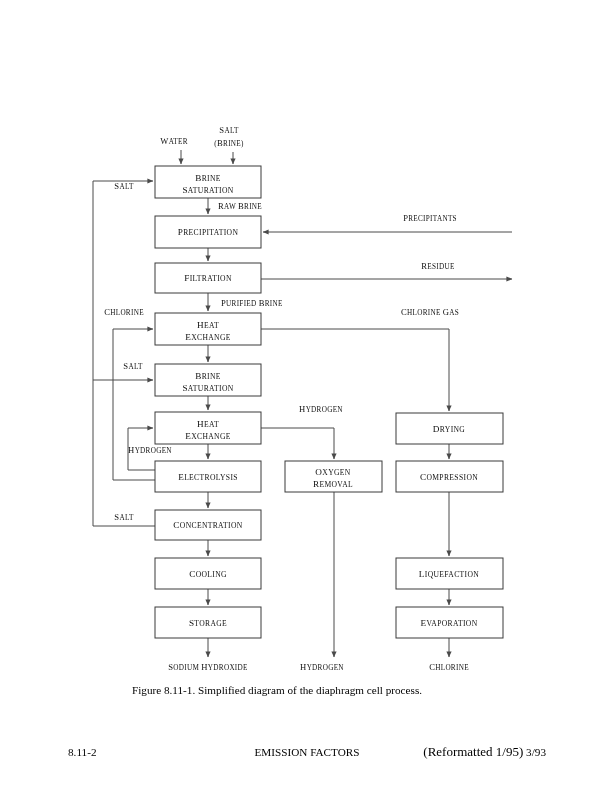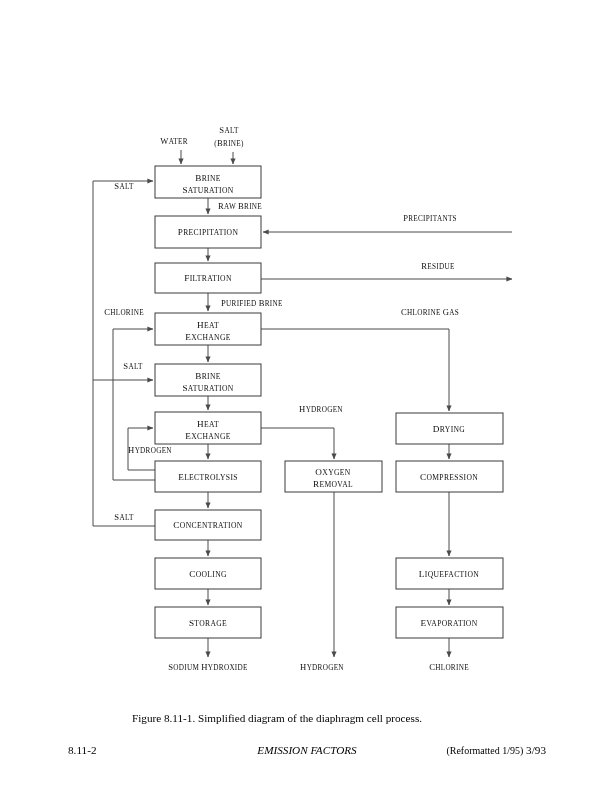--- a/index.html
+++ b/index.html
@@ -57,21 +57,21 @@
   }
   .flowlabel .cap {
     font-size: 8.6px;
   }
   .mid { text-anchor: middle; }
   .start { text-anchor: start; }
 
   #caption {
     position: absolute;
     left: 0;
-    top: 712px;
+    top: 684px;
     width: 554px;
     text-align: center;
     font-size: 11.2px;
   }
   #footer {
     position: absolute;
     left: 68px;
     top: 744px;
     width: 478px;
     display: flex;
@@ -79,29 +79,28 @@
     justify-content: space-between;
     font-size: 11.2px;
   }
   #footer .page-num { white-space: nowrap; }
   #footer .doc-title {
     position: absolute;
     left: 0;
     right: 0;
     text-align: center;
     white-space: nowrap;
-    font-style: italic;
   }
   #footer .revision {
     white-space: nowrap;
     position: relative;
     z-index: 2;
   }
   #footer .revision .reformat {
-    font-size: 10px;
+    font-size: 13px;
   }
 </style>
 </head>
 <body>
 
 <div id="page">
 
   <div id="diagram">
     <svg width="612" height="700" viewBox="0 0 612 700" xmlns="http://www.w3.org/2000/svg">
       <defs>

